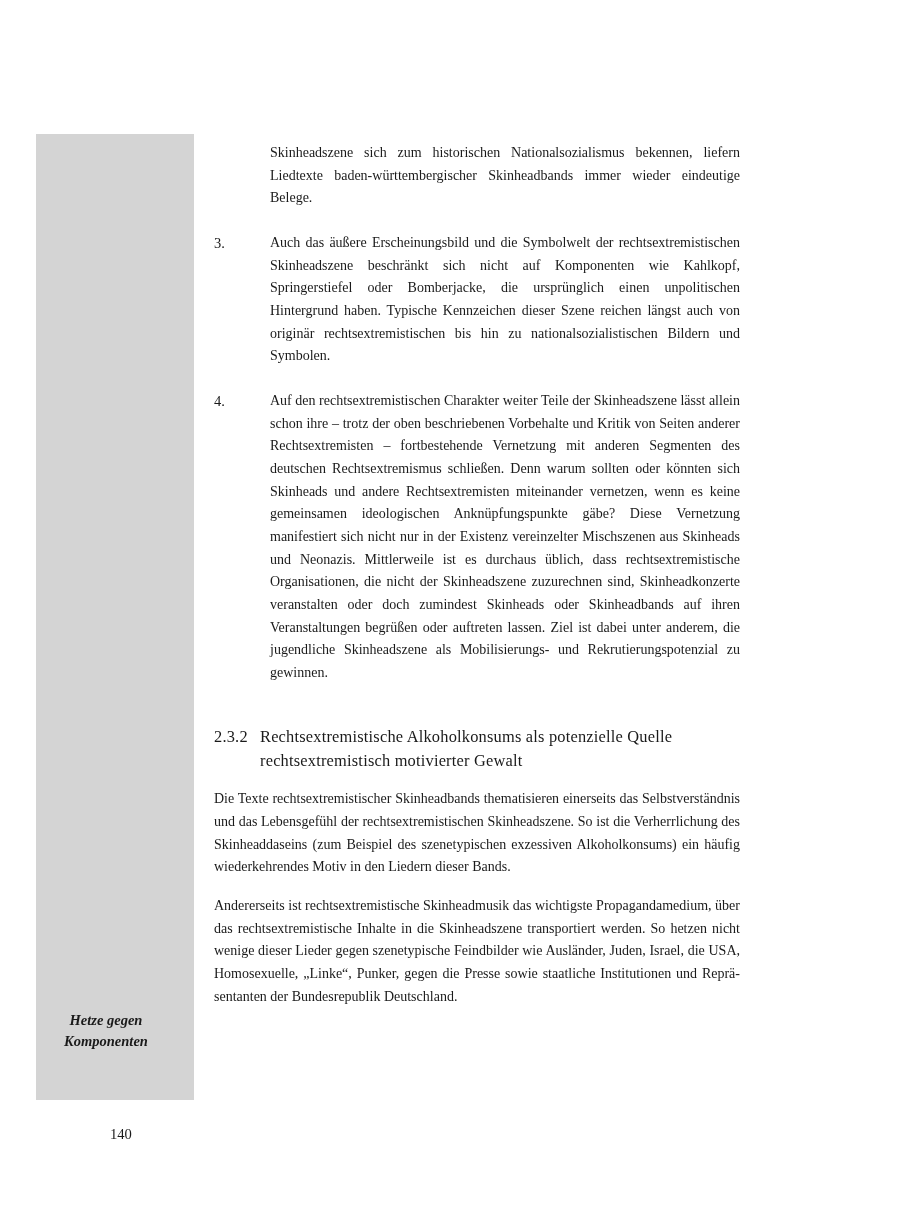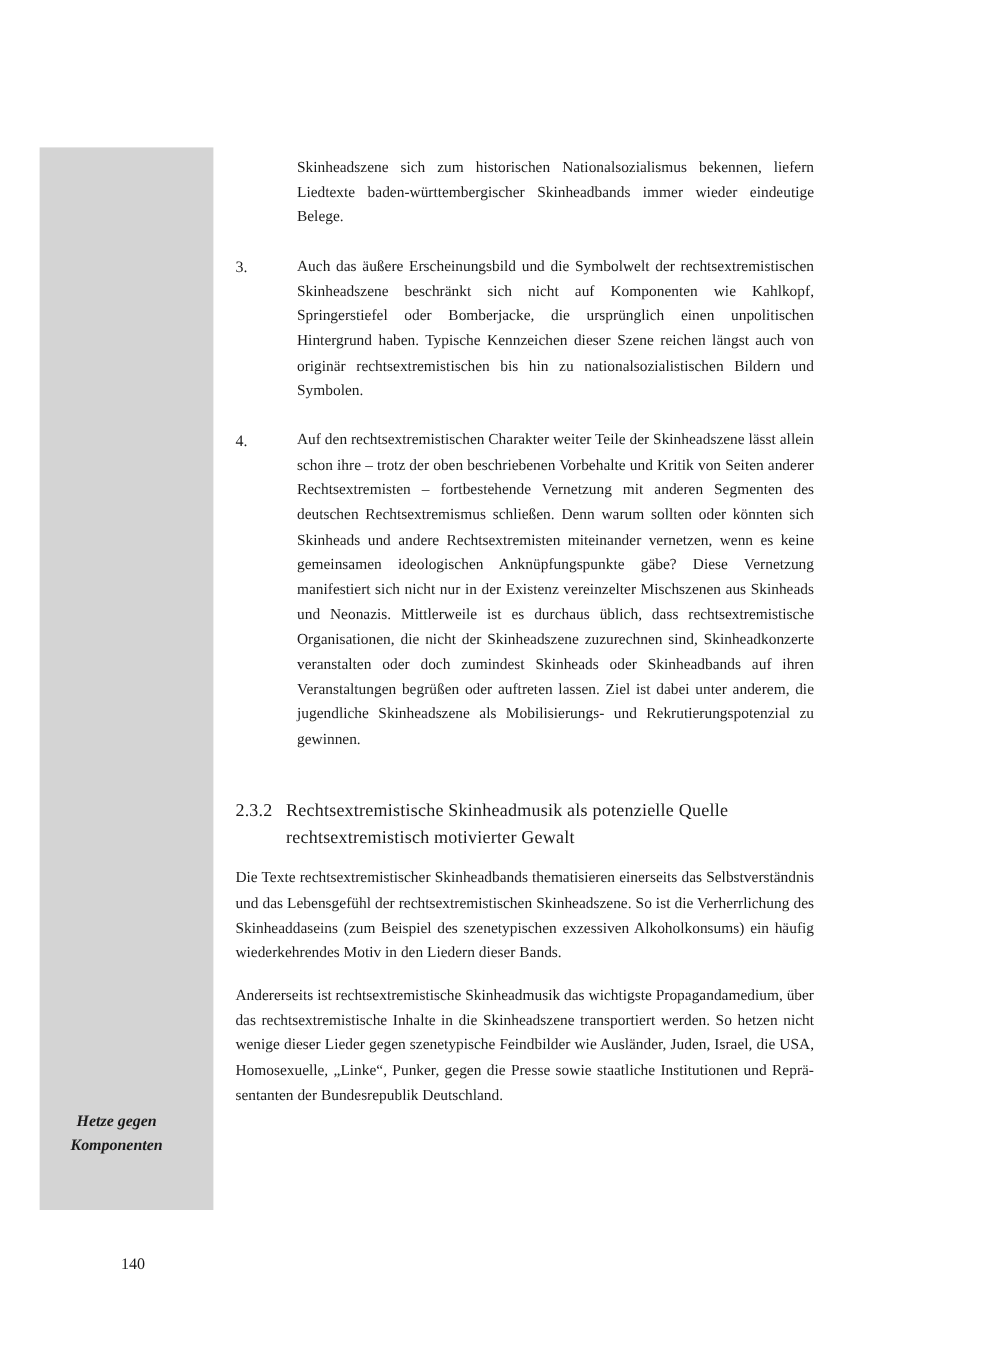--- a/index.html
+++ b/index.html
@@ -100,21 +100,20 @@
   }
   .body-para.gap {
   }
 
   .folio {
     position: absolute;
     left: 110px;
     top: 1126px;
     font-size: 14.6px;
     color: #1a1a1a;
-    margin-top: 16px;
   }
 </style>
 </head>
 <body>
 
 <div class="page">
 
   <div class="margin-band"></div>
 
   <div class="margin-note">
@@ -132,21 +131,21 @@
     </div>
 
     <div class="list-item">
       <span class="num">4.</span>
       <p>Auf den rechtsextremistischen Charakter weiter Teile der Skinhead­szene lässt allein schon ihre – trotz der oben beschriebenen Vorbe­halte und Kritik von Seiten anderer Rechtsextremisten – fortbeste­hende Vernetzung mit anderen Segmenten des deutschen Rechts­extremismus schließen. Denn warum sollten oder könnten sich Skinheads und andere Rechtsextremisten miteinander vernetzen, wenn es keine gemeinsamen ideologischen Anknüpfungspunkte gäbe? Diese Vernetzung manifestiert sich nicht nur in der Existenz vereinzelter Mischszenen aus Skinheads und Neonazis. Mittlerweile ist es durchaus üblich, dass rechtsextremistische Organisationen, die nicht der Skinheadszene zuzurechnen sind, Skinheadkonzerte ver­anstalten oder doch zumindest Skinheads oder Skinheadbands auf ihren Veranstaltungen begrüßen oder auftreten lassen. Ziel ist dabei unter anderem, die jugendliche Skinheadszene als Mobilisierungs- und Rekrutierungspotenzial zu gewinnen.</p>
     </div>
 
     <h2 class="section-heading">
       <span class="secnum">2.3.2</span>
       <span class="htext">
-        <span>Rechtsextremistische Skinheadmusik als potenzielle Quelle</span>
+        <span>Rechtsextremistische Alkoholkonsums als potenzielle Quelle</span>
         <span>rechtsextremistisch motivierter Gewalt</span>
       </span>
     </h2>
 
     <p class="body-para">Die Texte rechtsextremistischer Skinheadbands thematisieren einerseits das Selbstverständnis und das Lebensgefühl der rechtsextremistischen Skinhe­adszene. So ist die Verherrlichung des Skinheaddaseins (zum Beispiel des szenetypischen exzessiven Alkoholkonsums) ein häufig wiederkehrendes Motiv in den Liedern dieser Bands.</p>
     <p class="body-para gap">Andererseits ist rechtsextremistische Skinheadmusik das wichtigste Propa­gandamedium, über das rechtsextremistische Inhalte in die Skinheadszene transportiert werden. So hetzen nicht wenige dieser Lieder gegen szenety­pische Feindbilder wie Ausländer, Juden, Israel, die USA, Homosexuelle, „Linke“, Punker, gegen die Presse sowie staatliche Institutionen und Reprä­sentanten der Bundesrepublik Deutschland.</p>
 
   </div>
 
   <div class="folio">140</div>

